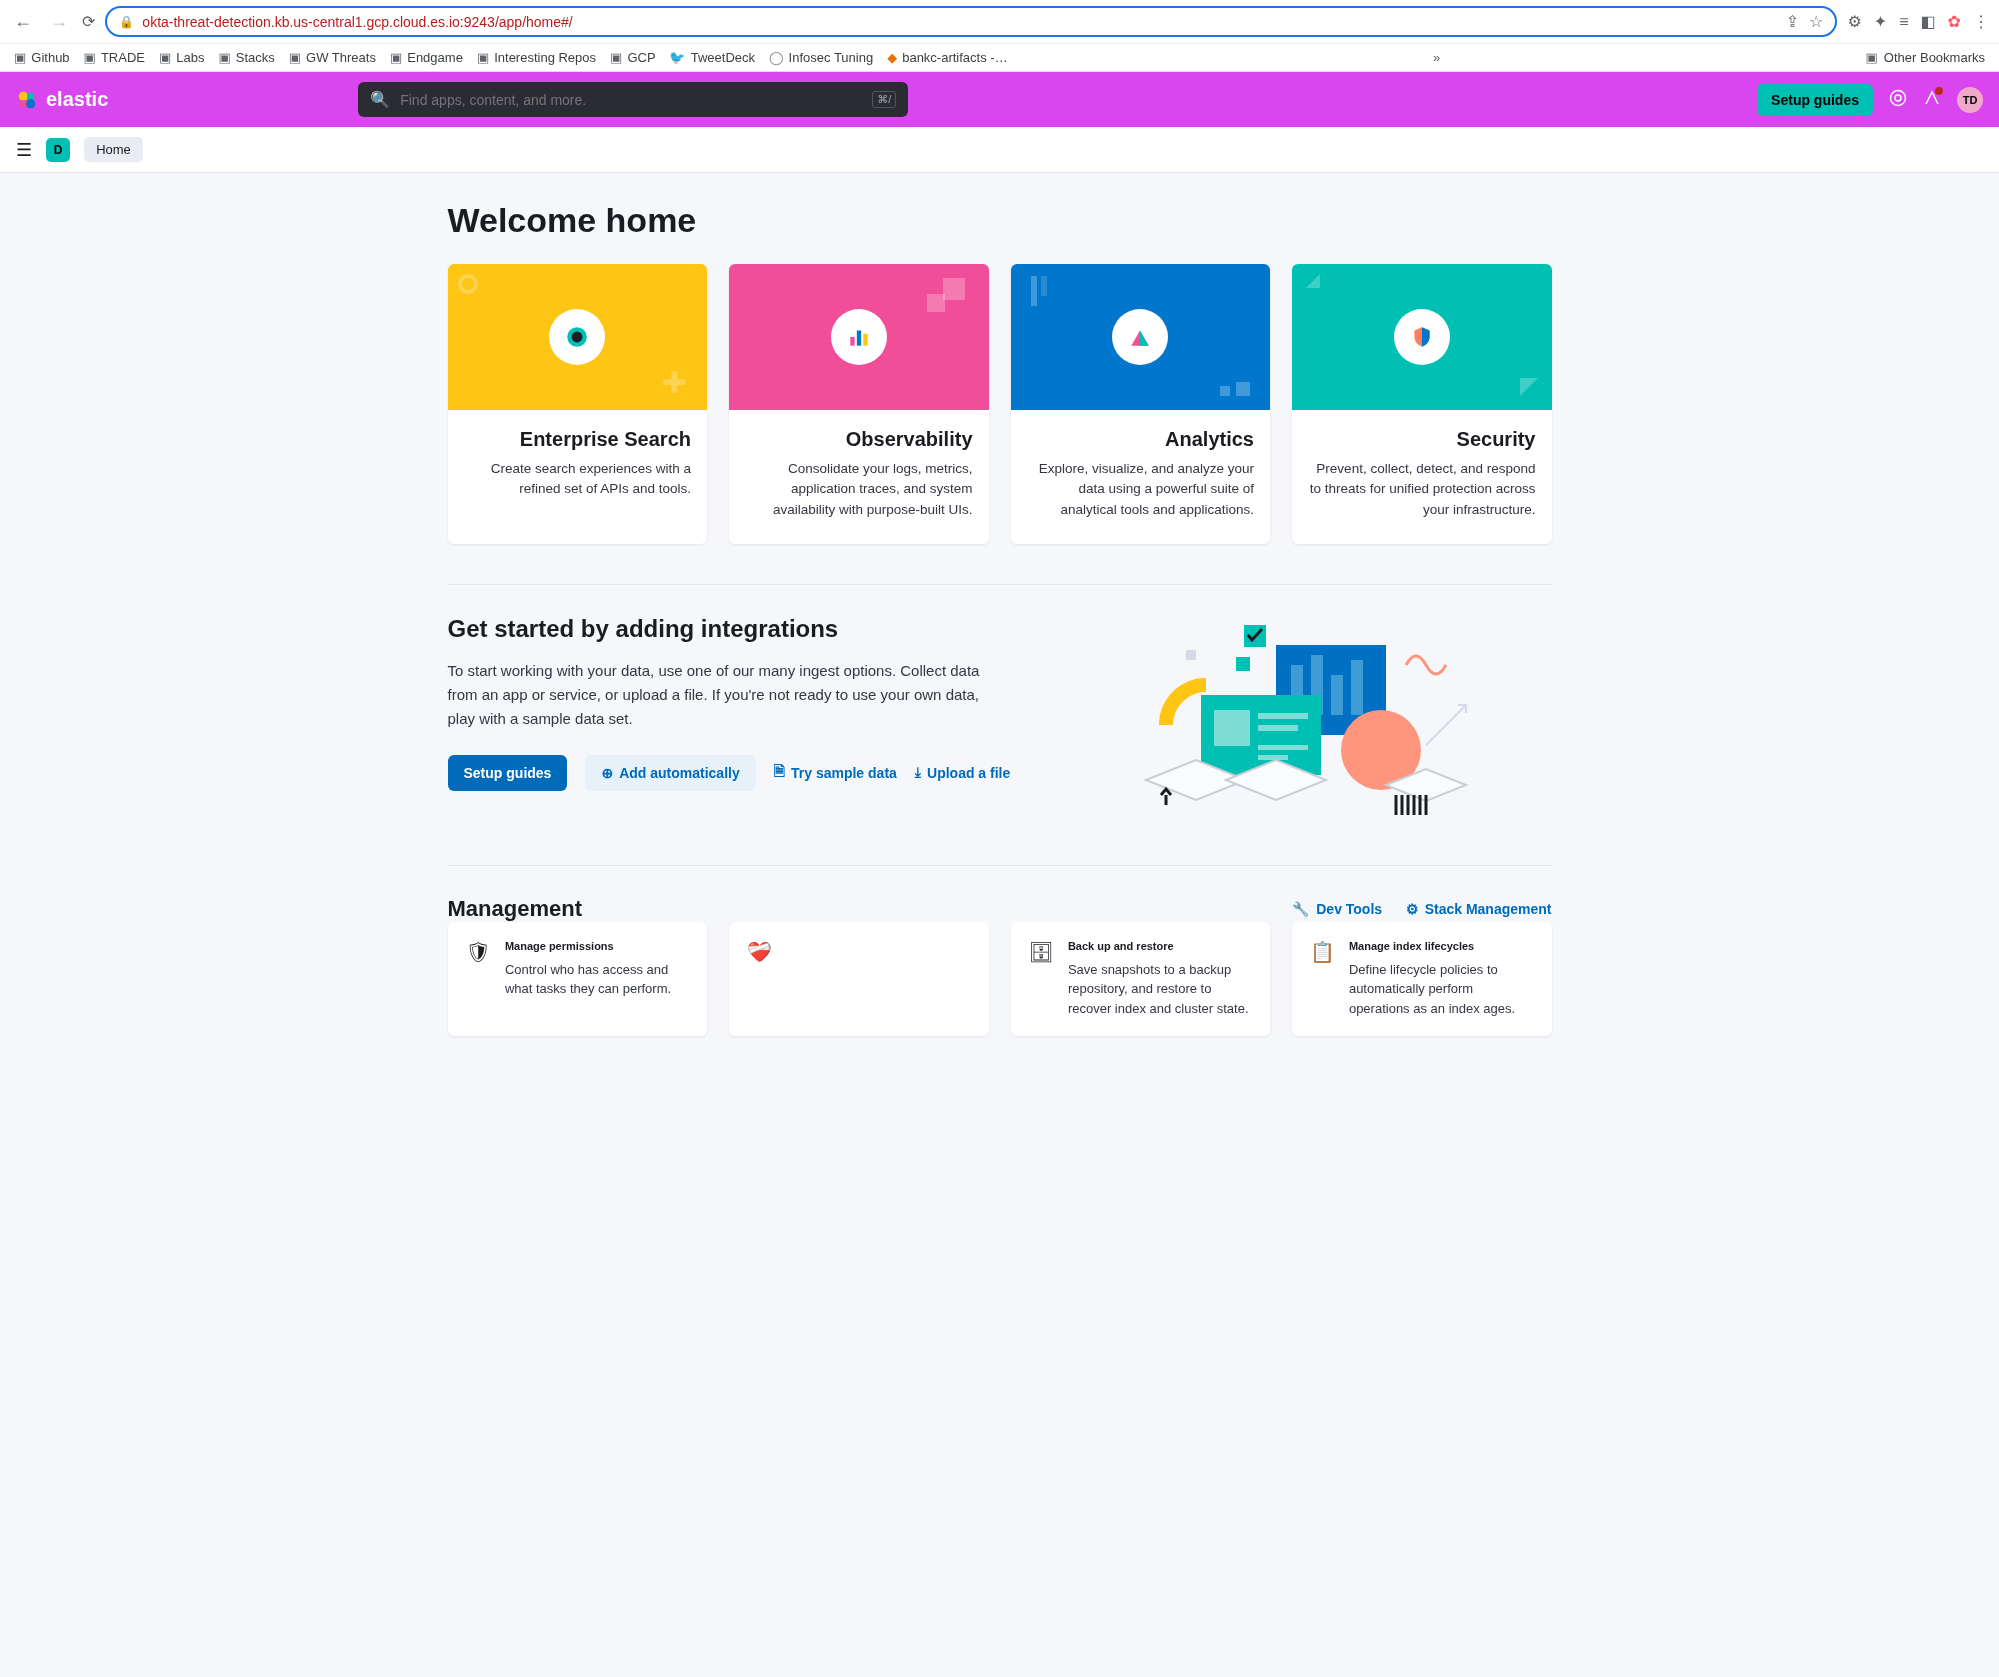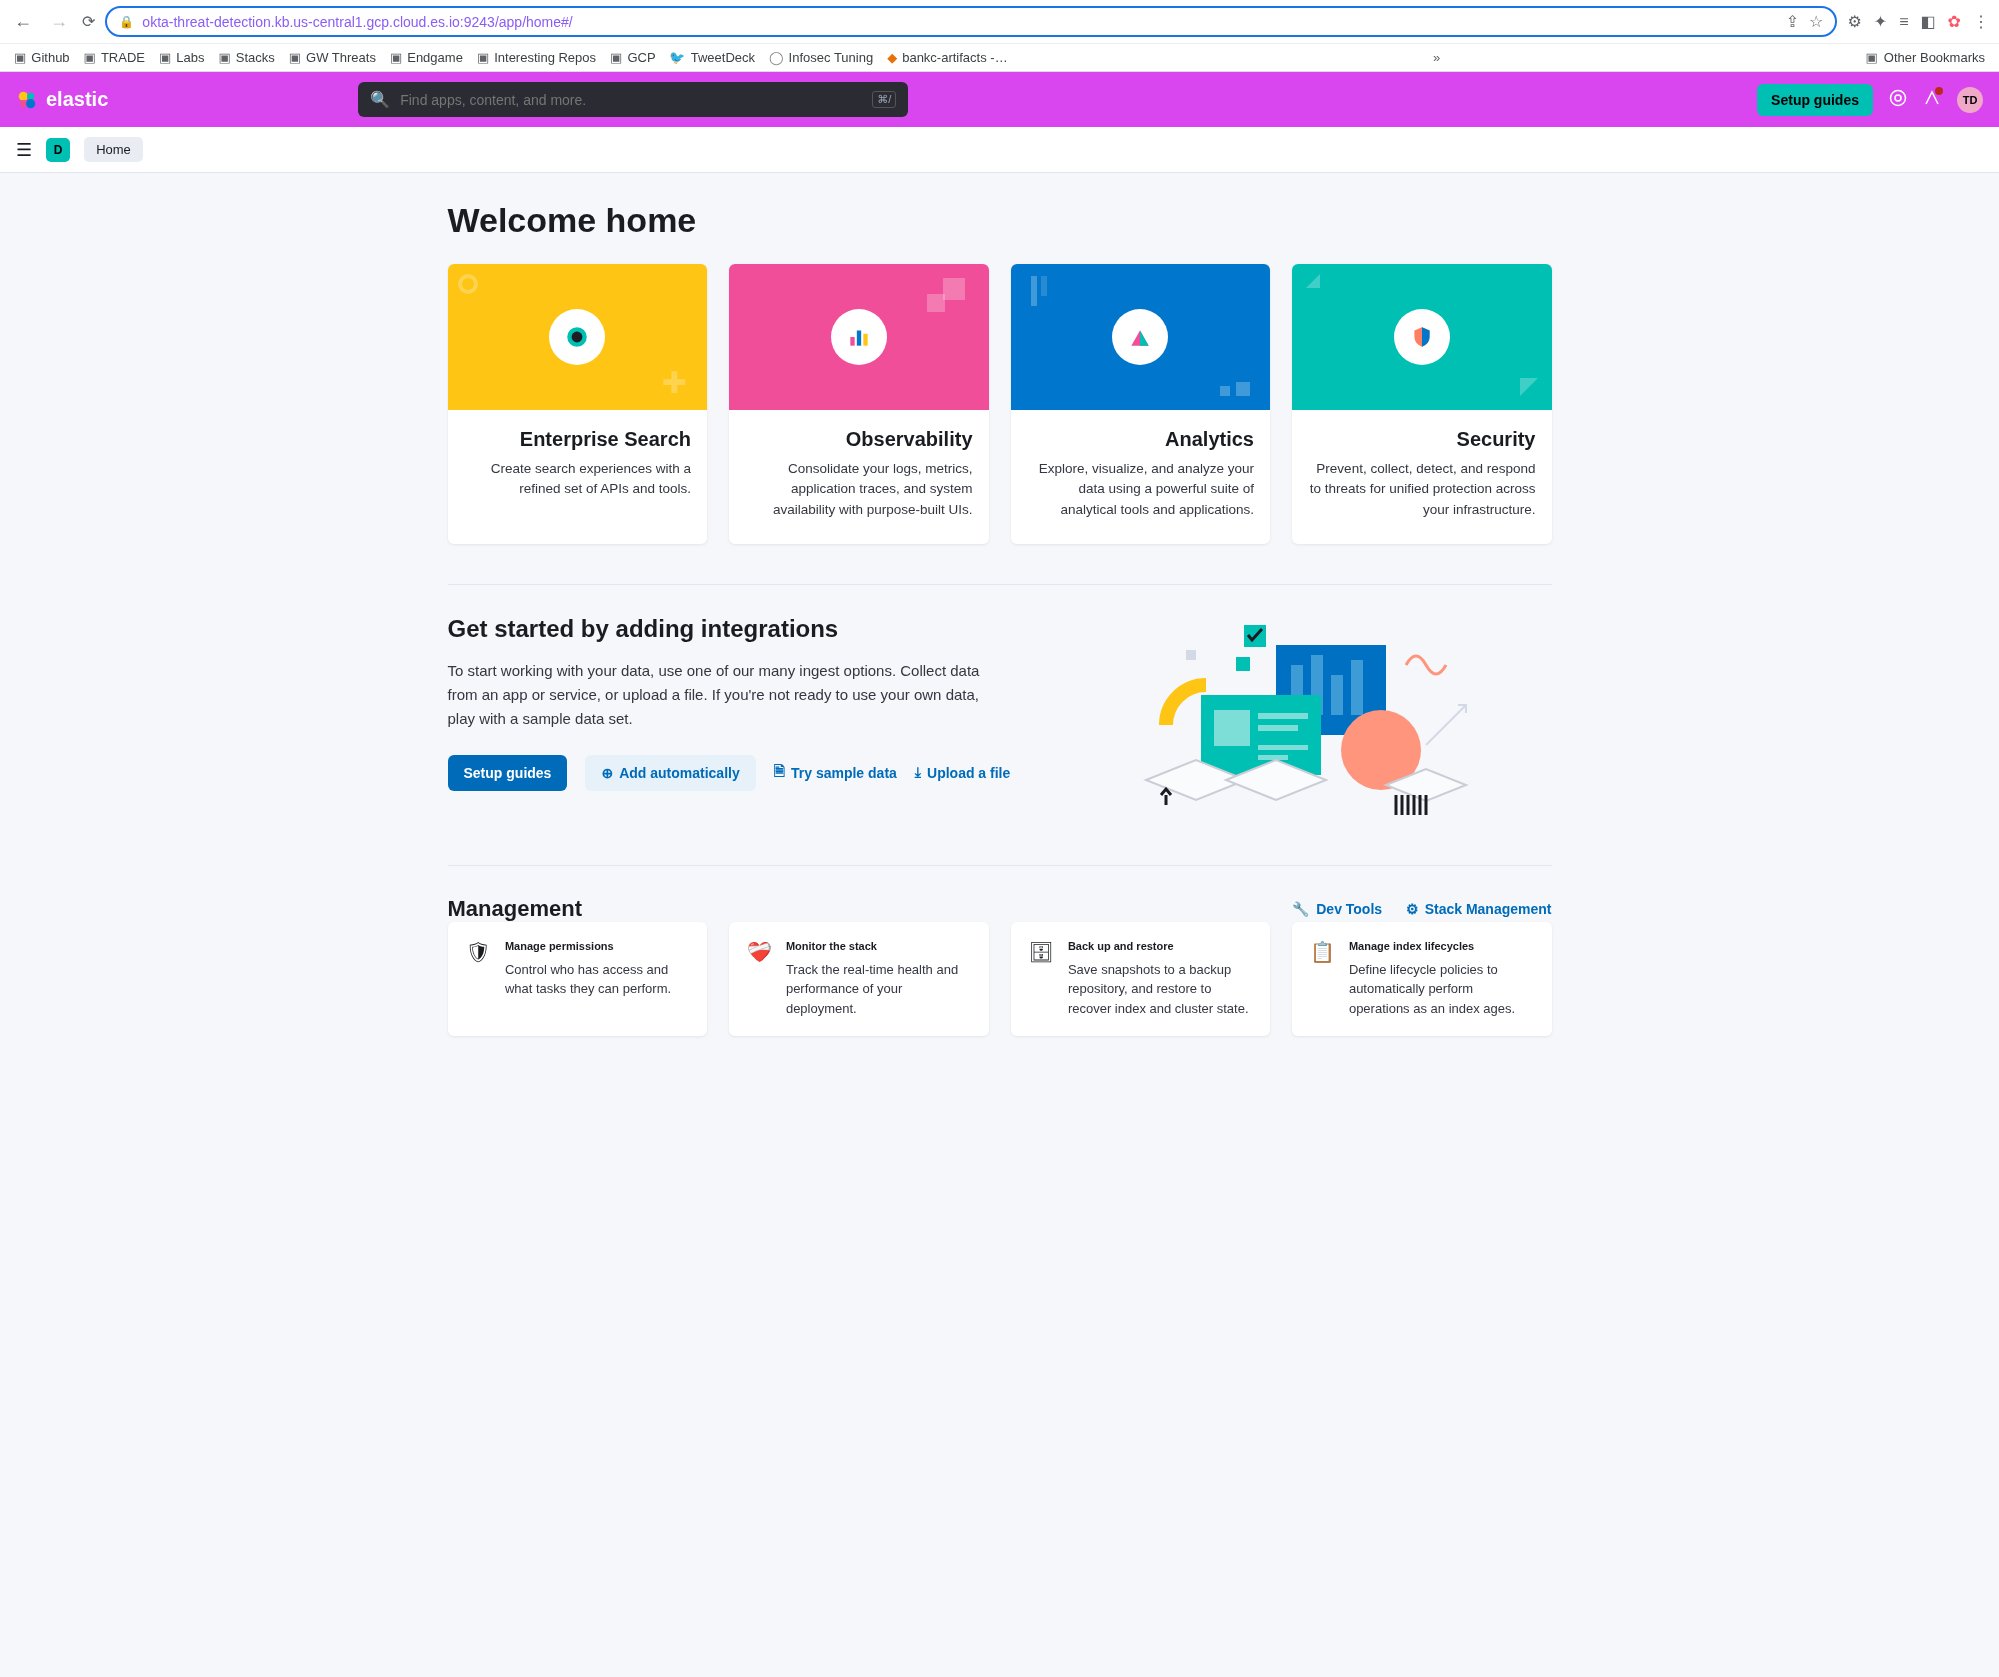--- a/index.html
+++ b/index.html
@@ -6,21 +6,21 @@
 body { font-family: -apple-system, BlinkMacSystemFont, "Segoe UI", Helvetica, Arial, sans-serif; background: #f5f7fa; color: #1a1c21; }
 
 
 .browser-chrome { background: #fff; border-bottom: 1px solid #ddd; }
 .browser-toolbar { display: flex; align-items: center; padding: 6px 10px; gap: 10px; }
 .nav-arrow { color: #5f6368; font-size: 18px; cursor: pointer; padding: 4px; }
 .nav-arrow.disabled { color: #c0c0c0; }
 .reload { color: #5f6368; font-size: 16px; cursor: pointer; }
 .url-bar { flex: 1; display: flex; align-items: center; border: 2px solid #1a73e8; border-radius: 20px; padding: 4px 12px; gap: 8px; background: #fff; }
 .lock { font-size: 12px; }
-.url-text { flex: 1; font-size: 14px; color: #8b5cf6; }
+.url-text { flex: 1; font-size: 14px; color: #b91c1c; }
 .url-actions { display: flex; gap: 10px; color: #5f6368; }
 .chrome-icons { display: flex; gap: 12px; align-items: center; color: #5f6368; }
 .chrome-icons span { cursor: pointer; }
 
 .bookmarks-bar { display: flex; align-items: center; padding: 6px 14px; gap: 14px; font-size: 13px; color: #3c4043; border-top: 1px solid #eee; }
 .bookmark { display: flex; align-items: center; gap: 5px; cursor: pointer; }
 .folder-icon { color: #5f6368; }
 .tw-icon { color: #1da1f2; }
 .gh-icon { color: #888; }
 .other-bm { margin-left: auto; display: flex; align-items: center; gap: 6px; }
@@ -359,24 +359,20 @@
   <div class="mgmt-cards">
     <div class="mgmt-card">
       <div class="mgmt-icon">🛡</div>
       <div>
         <div class="mgmt-card-title">Manage permissions</div>
         <div class="mgmt-card-desc">Control who has access and what tasks they can perform.</div>
       </div>
     </div>
     <div class="mgmt-card">
       <div class="mgmt-icon">❤‍🩹</div>
-      <div>
-        <div class="mgmt-card-title">Monitor the stack</div>
-        <div class="mgmt-card-desc">Track the real-time health and performance of your deployment.</div>
-      </div>
     </div>
     <div class="mgmt-card">
       <div class="mgmt-icon">🗄</div>
       <div>
         <div class="mgmt-card-title">Back up and restore</div>
         <div class="mgmt-card-desc">Save snapshots to a backup repository, and restore to recover index and cluster state.</div>
       </div>
     </div>
     <div class="mgmt-card">
       <div class="mgmt-icon">📋</div>

